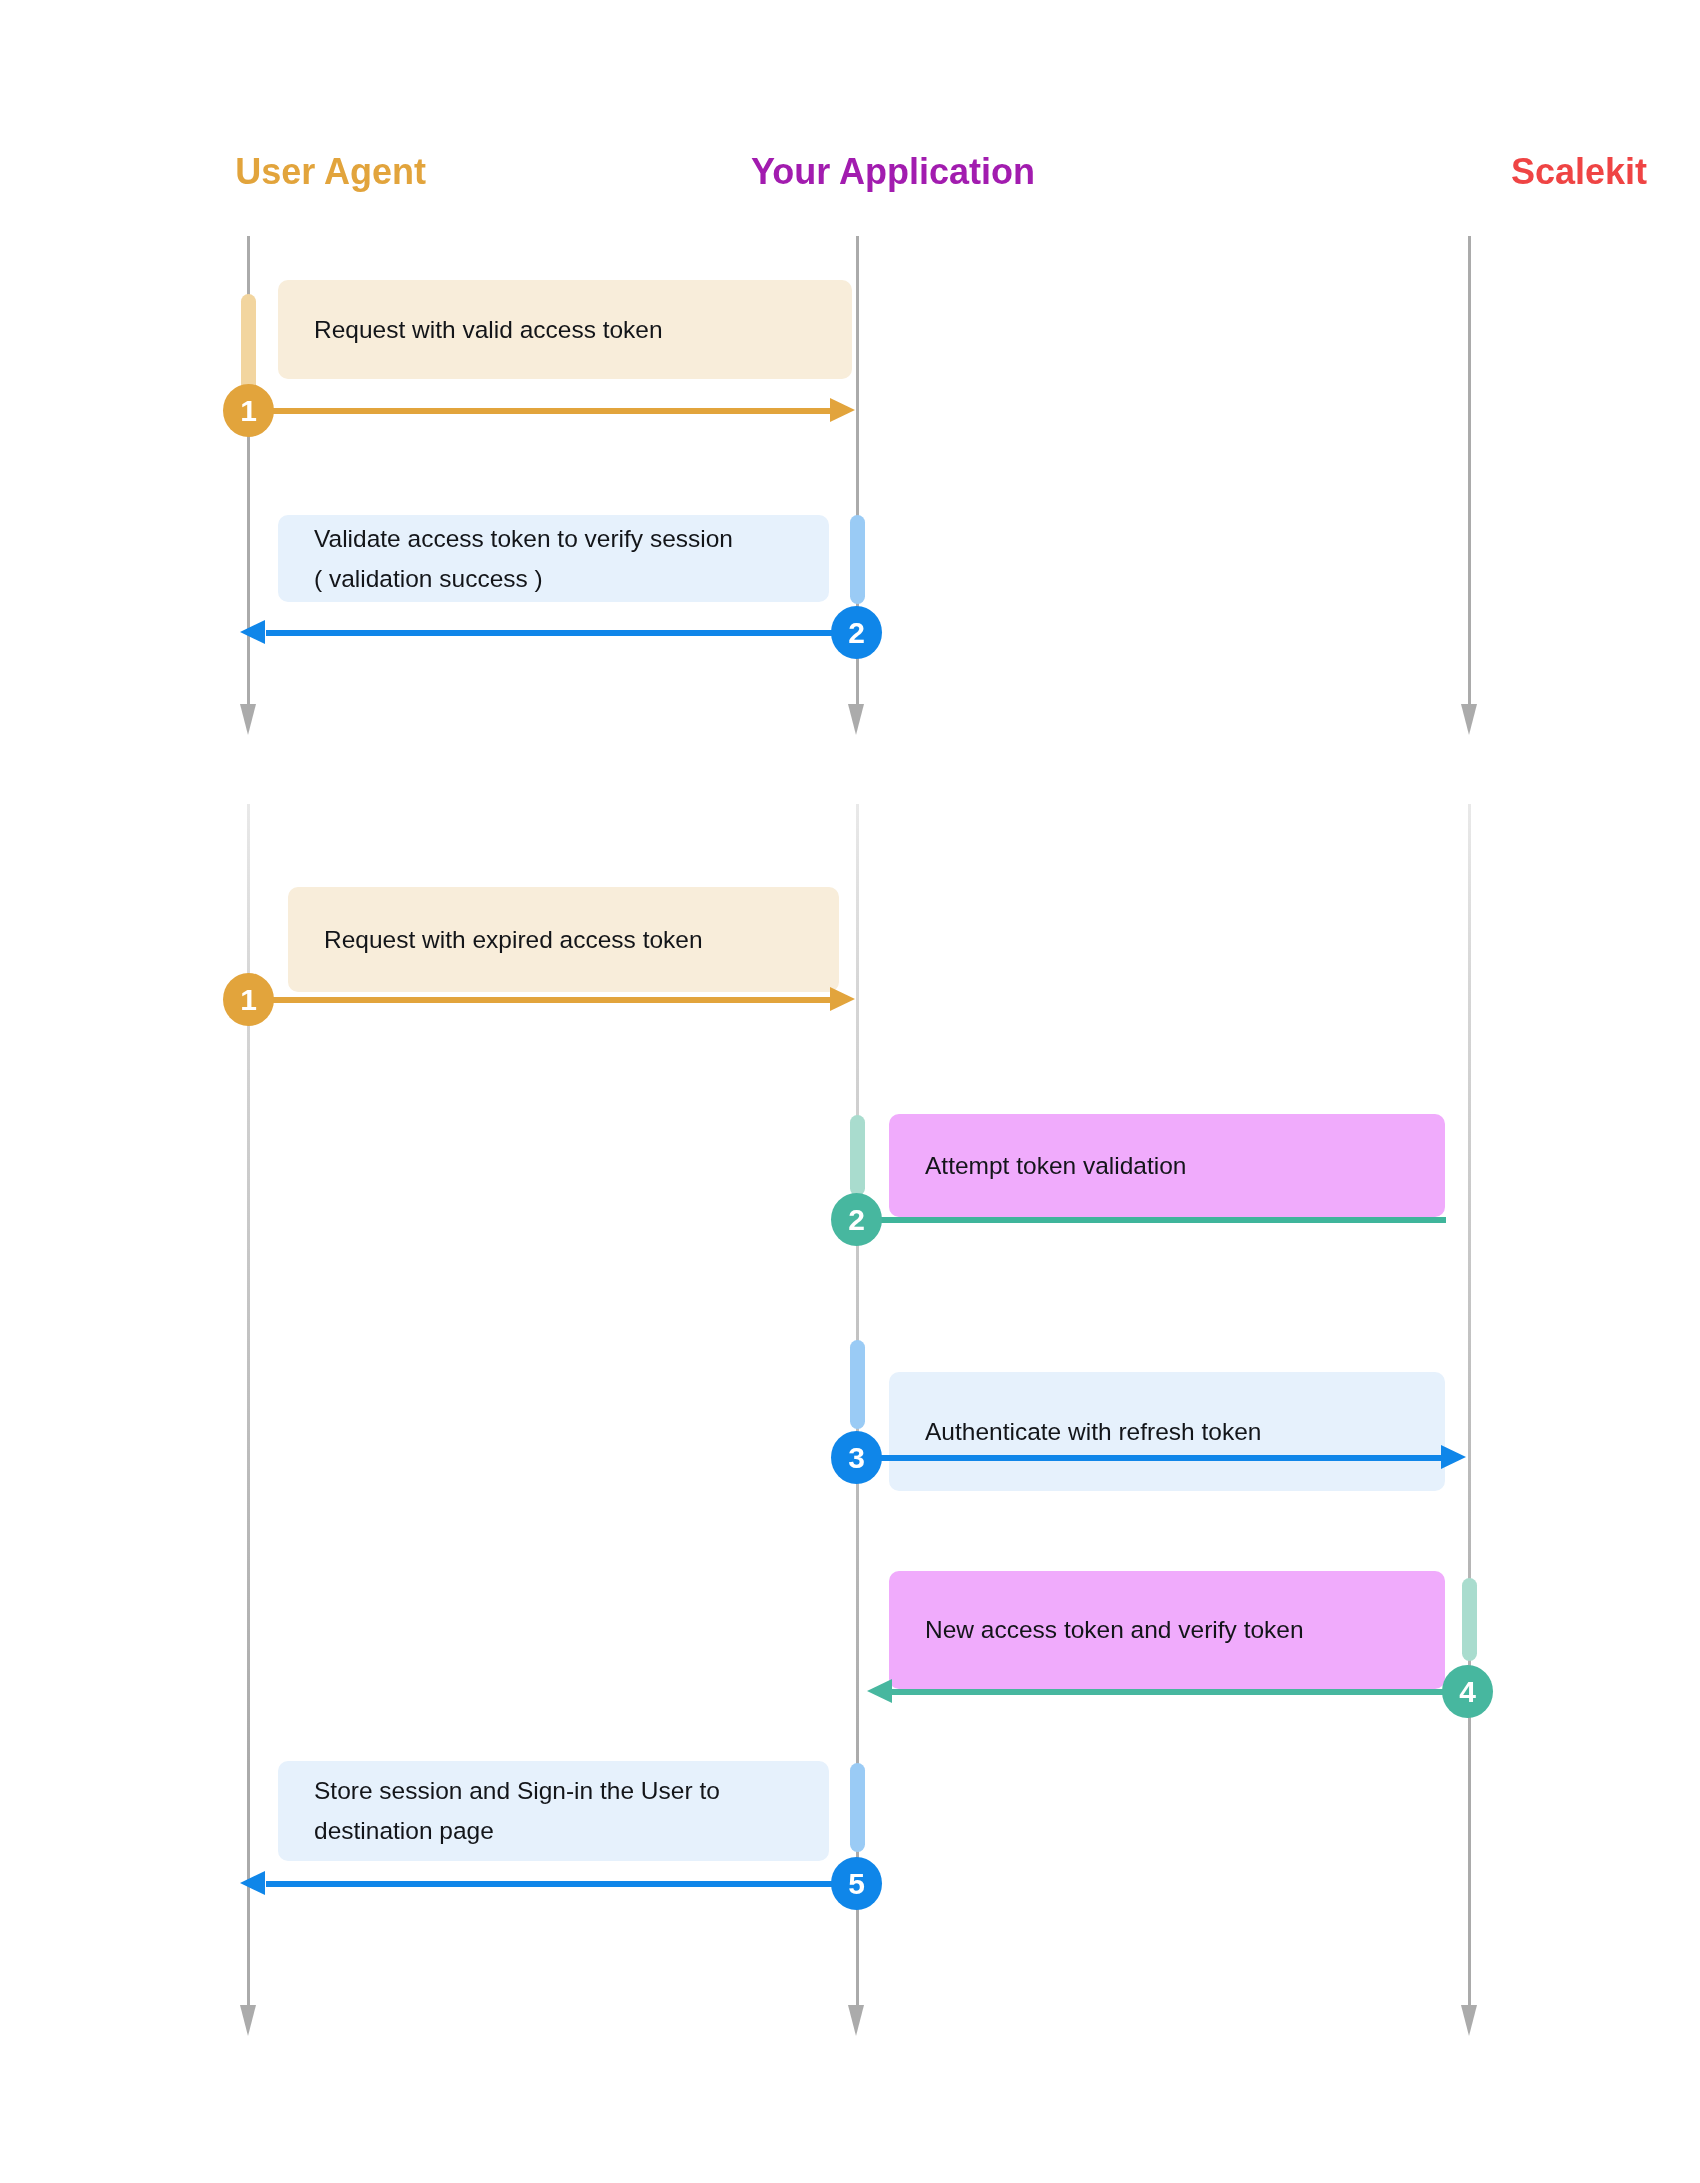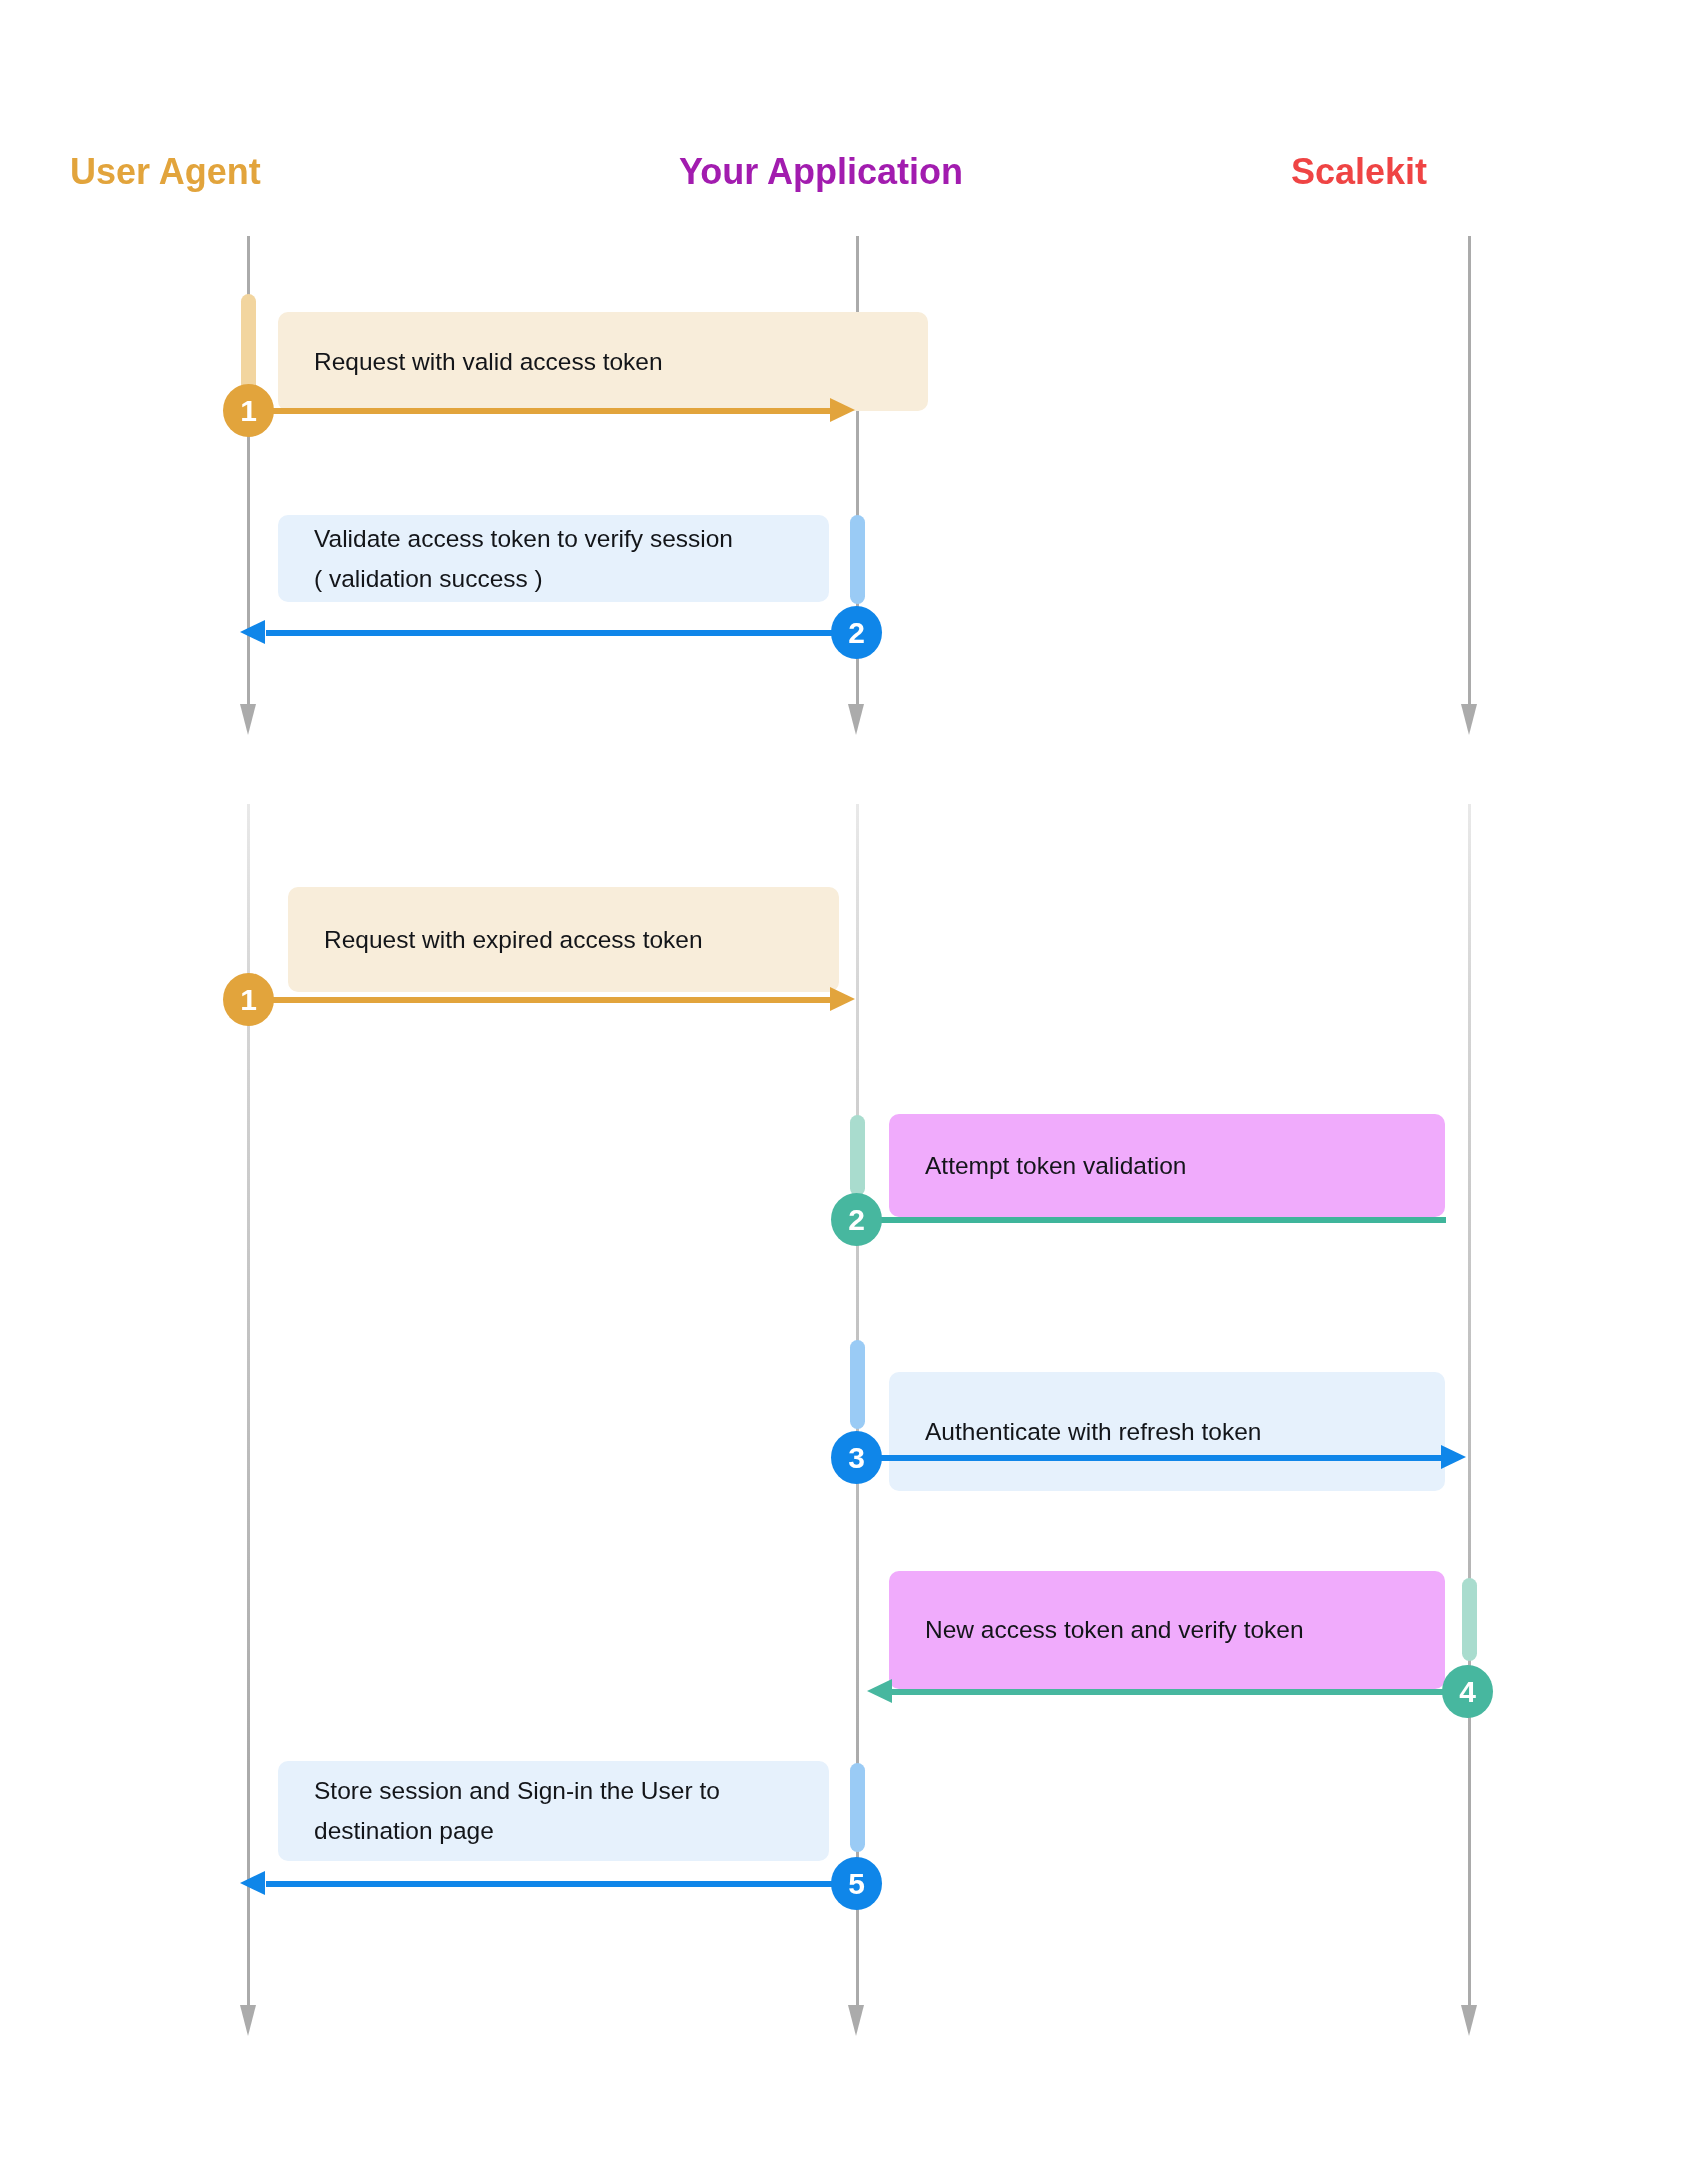--- a/index.html
+++ b/index.html
@@ -1,19 +1,19 @@
 <!DOCTYPE html>
 <html style="font-size:9px"><head>
 <meta charset="utf-8">
 <style>
   html,body{margin:0;padding:0;background:#ffffff;}
   body{width:1700px;height:2183px;position:relative;overflow:hidden;
        font-family:"Liberation Sans","DejaVu Sans",sans-serif;}
 
-  .actor{position:absolute;width:356px;text-align:left;
+  .actor{position:absolute;width:356px;text-align:right;
          font-size:36px;font-weight:700;letter-spacing:0px;}
   .actor-orange{color:#E2A43C;}
   .actor-blue{color:#a21caf;}
   .actor-teal{color:#ef4444;}
 
   .lifeline{position:absolute;width:2.8px;background:#ABABAB;z-index:0;}
   .lifeline.fade{background:linear-gradient(to bottom,#E9E9E9 0%,#D6D6D6 15%,#C2C2C2 45%,#ABABAB 80%);}
   .ll-head{position:absolute;width:0;height:0;z-index:0;
            border-left:8.3px solid transparent;border-right:8.3px solid transparent;
            border-top:31px solid #ABABAB;}
@@ -67,21 +67,21 @@
   <div class="ll-head" style="left:1461px;top:704px"></div>
 
   <div class="lifeline fade" style="left:247px;top:804px;height:1202px"></div>
   <div class="lifeline fade" style="left:856px;top:804px;height:1202px"></div>
   <div class="lifeline fade" style="left:1468px;top:804px;height:1202px"></div>
   <div class="ll-head" style="left:240px;top:2005px"></div>
   <div class="ll-head" style="left:848px;top:2005px"></div>
   <div class="ll-head" style="left:1461px;top:2005px"></div>
 
   <div class="bar bar-orange" style="left:241px;top:294px;height:103px"></div>
-  <div class="msg-box box-orange" style="left:278px;top:312px;width:650px;height:99px">Request with valid access token</div>
+  <div class="msg-box box-orange" style="left:278px;top:280px;width:574px;height:99px">Request with valid access token</div>
   <div class="line line-orange" style="left:248px;top:408px;width:584px"></div>
   <div class="head head-r-orange" style="left:830px;top:398px"></div>
   <div class="badge badge-orange" style="left:223px;top:384px">1</div>
 
   <div class="bar bar-blue" style="left:850px;top:515px;height:89px"></div>
   <div class="msg-box box-blue" style="left:278px;top:515px;width:551px;height:87px">Validate access token to verify session
 ( validation success )</div>
   <div class="line line-blue" style="left:266px;top:630px;width:591px"></div>
   <div class="head head-l-blue" style="left:240px;top:620px"></div>
   <div class="badge badge-blue" style="left:831px;top:606px">2</div>

